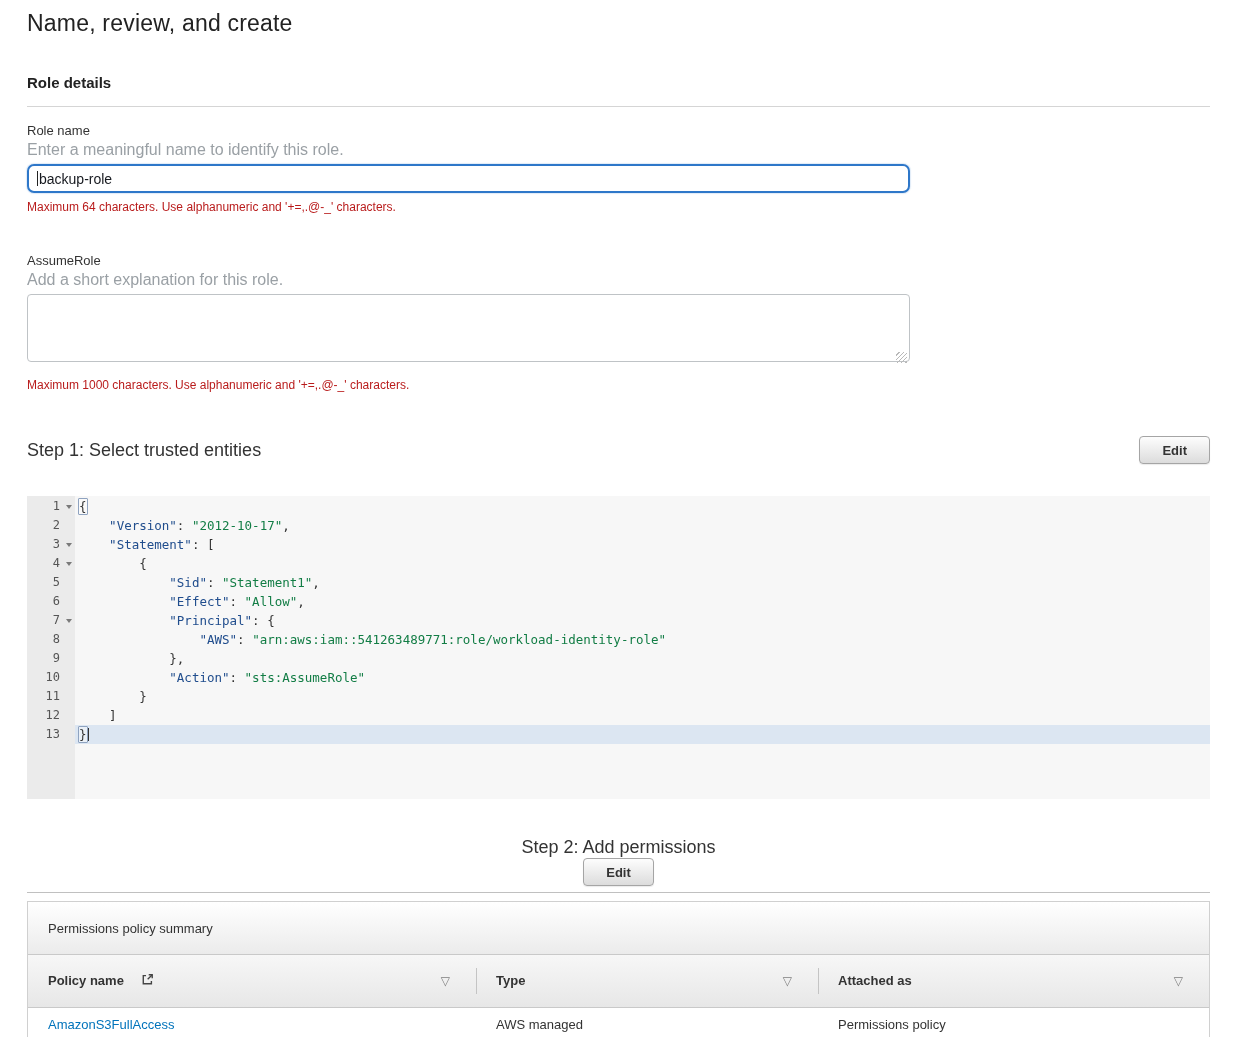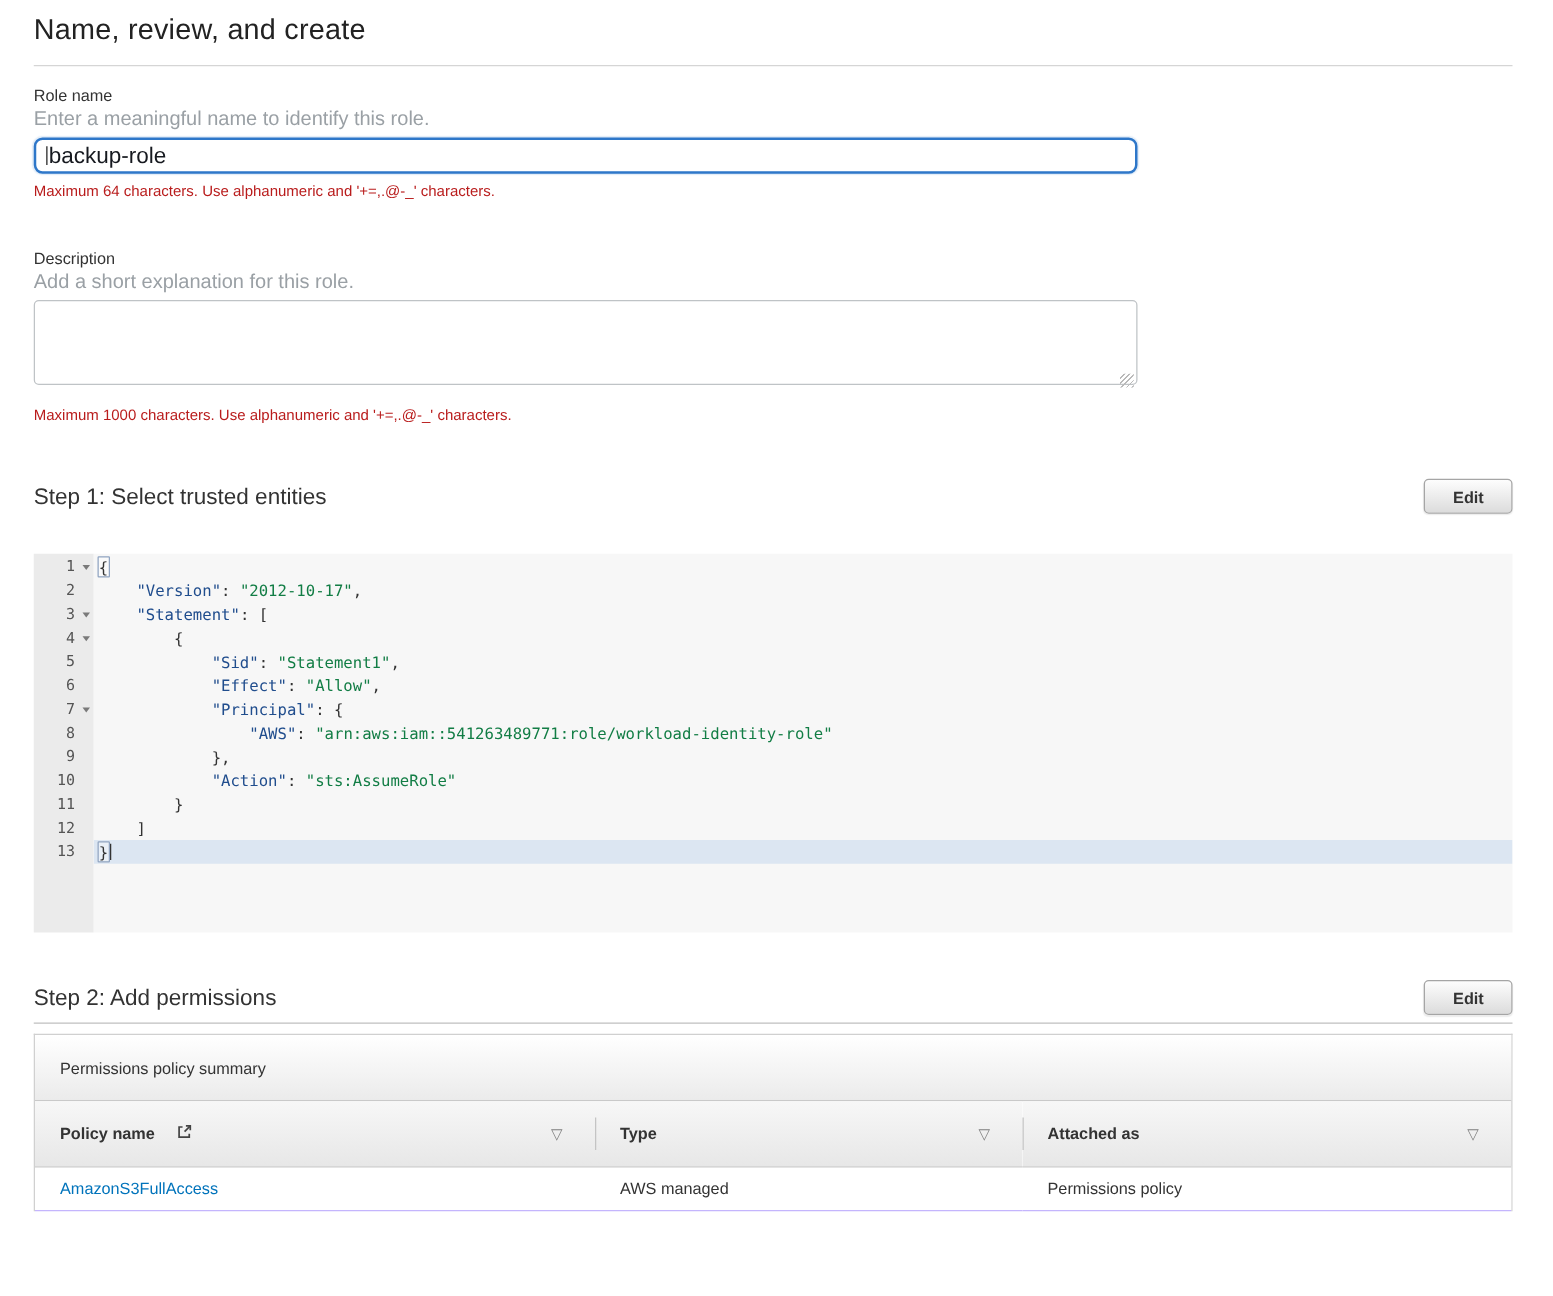--- a/index.html
+++ b/index.html
@@ -17,21 +17,21 @@
   .divider { margin-top: 15px; border-top: 1px solid #d5d5d5; height: 0; }
 
   .field-label { margin-top: 16px; font-size: 13px; color: #333; }
   .field-hint { margin-top: 3px; font-size: 16px; color: #9aa0a5; }
   .field-constraint { margin-top: 7px; font-size: 12px; color: #b91c1c; }
 
   .input-shell { position: relative; margin-top: 5px; width: 883px; }
   .role-input {
     width: 883px; height: 29px;
     border: 2px solid #2e77c9; border-radius: 7px;
-    padding: 0 10px; font-size: 18px; color: #16191f;
+    padding: 0 10px; font-size: 14px; color: #16191f;
     font-family: "Liberation Sans", sans-serif;
     outline: none; background: #fff;
     box-shadow: 0 0 1px 1px rgba(46,119,201,0.15);
   }
   .caret { position: absolute; left: 10px; top: 7px; width: 1px; height: 15px; background: #222; }
 
   .desc-area {
     margin-top: 5px; width: 883px; height: 68px;
     border: 1px solid #bfc3c6; border-radius: 4px;
     resize: none; background: #fff; position: relative;
@@ -39,21 +39,21 @@
   }
   .desc-shell { position: relative; width: 883px; }
   .resize-grip {
     position: absolute; right: 3px; bottom: 3px; width: 11px; height: 11px;
     background: repeating-linear-gradient(135deg, transparent 0 2px, #b9b9b9 2px 3px);
     pointer-events: none;
   }
 
   .step-row { display: flex; justify-content: space-between; align-items: center; }
   .step-row.one { margin-top: 44px; }
-  .step-row.two { margin-top: 38px; }
+  .step-row.two { margin-top: 38px; flex-direction: column; }
   .step-heading { font-size: 18px; font-weight: 400; color: #333; }
   .edit-btn {
     min-width: 67px; height: 28px; padding: 0 22px;
     font-size: 13px; font-weight: 700; color: #333;
     font-family: "Liberation Sans", sans-serif;
     background: linear-gradient(#fdfdfd, #dcdcdc);
     border: 1px solid #a5a5a5; border-radius: 4px;
     box-shadow: 0 1px 1px rgba(0,0,0,0.08); cursor: pointer;
   }
 
@@ -99,31 +99,32 @@
   .policy-link { color: #0073bb; text-decoration: none; cursor: pointer; }
   .ext-icon { display: inline-block; vertical-align: -1px; }
 </style>
 </head>
 <body>
 
 <div class="wrap">
 
   <h1 class="page-title">Name, review, and create</h1>
 
+  <h2 class="section-heading">Role details</h2>
   <div class="divider"></div>
 
   <div class="field-label">Role name</div>
   <div class="field-hint">Enter a meaningful name to identify this role.</div>
   <div class="input-shell">
     <input class="role-input" type="text" value="backup-role" style="">
     <div class="caret"></div>
   </div>
   <div class="field-constraint">Maximum 64 characters. Use alphanumeric and '+=,.@-_' characters.</div>
 
-  <div class="field-label" style="margin-top:39px">Description</div>
+  <div class="field-label" style="margin-top:39px">AssumeRole</div>
   <div class="field-hint">Add a short explanation for this role.</div>
   <div class="desc-shell">
     <textarea class="desc-area" style=""></textarea>
     <div class="resize-grip"></div>
   </div>
   <div class="field-constraint" style="margin-top:12px">Maximum 1000 characters. Use alphanumeric and '+=,.@-_' characters.</div>
 
   <div class="step-row one">
     <div class="step-heading">Step 1: Select trusted entities</div>
     <button class="edit-btn">Edit</button>

